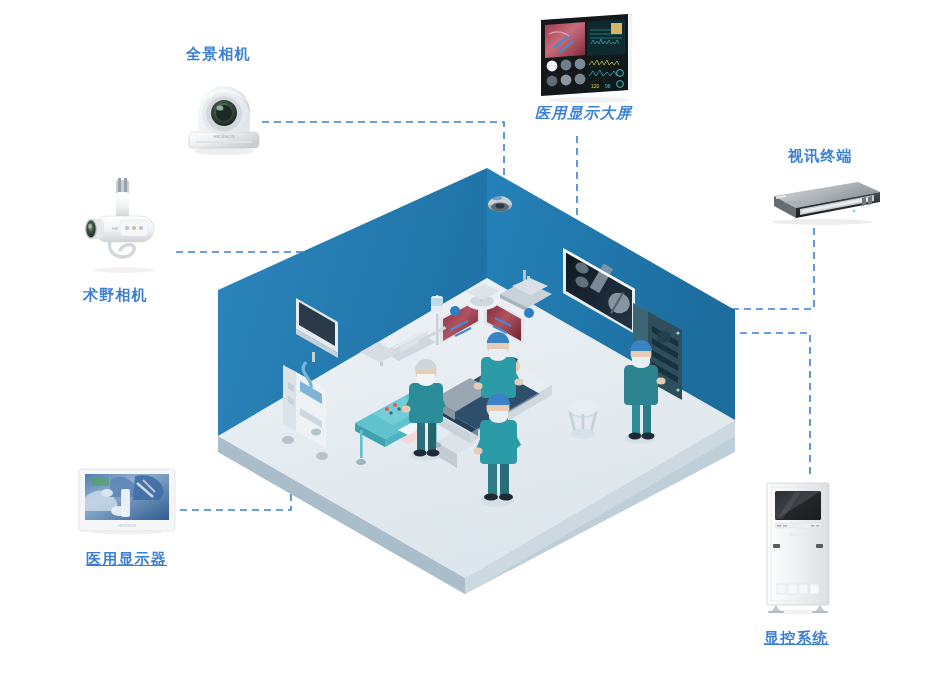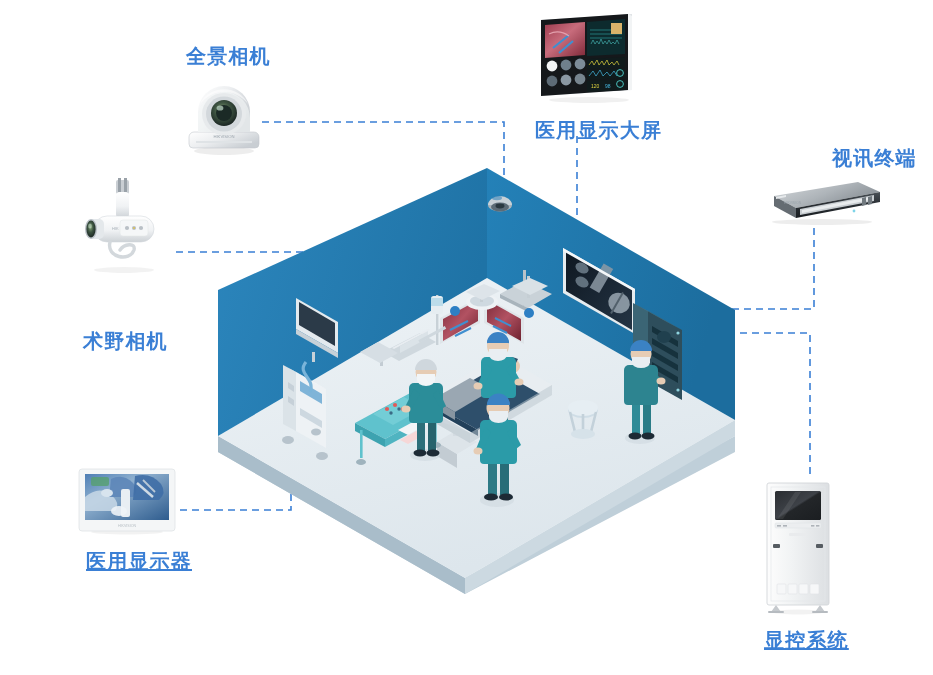--- a/index.html
+++ b/index.html
@@ -15,21 +15,21 @@
     position: relative;
     width: 933px;
     height: 675px;
     background: #ffffff;
     overflow: hidden;
   }
   .layer { position: absolute; top: 0; left: 0; width: 933px; height: 675px; }
   .node-label {
     position: absolute;
     color: #3a7fd5;
-    font-size: 20px;
+    font-size: 15px;
     font-weight: bold;
     letter-spacing: 1.2px;
     white-space: nowrap;
     line-height: 1;
     font-family: "Liberation Sans", "DejaVu Sans", sans-serif;
   }
   .device { position: absolute; }
   svg { display: block; overflow: visible; }
 </style>
 </head>
@@ -509,19 +509,19 @@
       <rect x="46" y="103" width="9" height="10" rx="1"></rect>
     </g>
 
     <path d="M12,124 l-5,7 h10 z" fill="#c6cace"></path>
     <path d="M56,124 l-5,7 h10 z" fill="#c6cace"></path>
     <rect x="4" y="130" width="16" height="2" rx="1" fill="#b6bbc0"></rect>
     <rect x="48" y="130" width="16" height="2" rx="1" fill="#b6bbc0"></rect>
   </svg>
 
   <div class="node-label" style="left:186px; top:46px;">全景相机</div>
-  <div class="node-label" style="left:535px; top:120px;">医用显示大屏</div>
-  <div class="node-label" style="left:832px; top:148px;">视讯终端</div>
-  <div class="node-label" style="left:83px; top:287px;margin-top:44px;">术野相机</div>
+  <div class="node-label" style="left:535px; top:105px;font-style:italic;">医用显示大屏</div>
+  <div class="node-label" style="left:788px; top:148px;">视讯终端</div>
+  <div class="node-label" style="left:83px; top:287px;">术野相机</div>
   <div class="node-label" style="left:86px; top:551px;text-decoration:underline;">医用显示器</div>
   <div class="node-label" style="left:764px; top:630px;text-decoration:underline;">显控系统</div>
 
 </div>
 
 </body></html>

